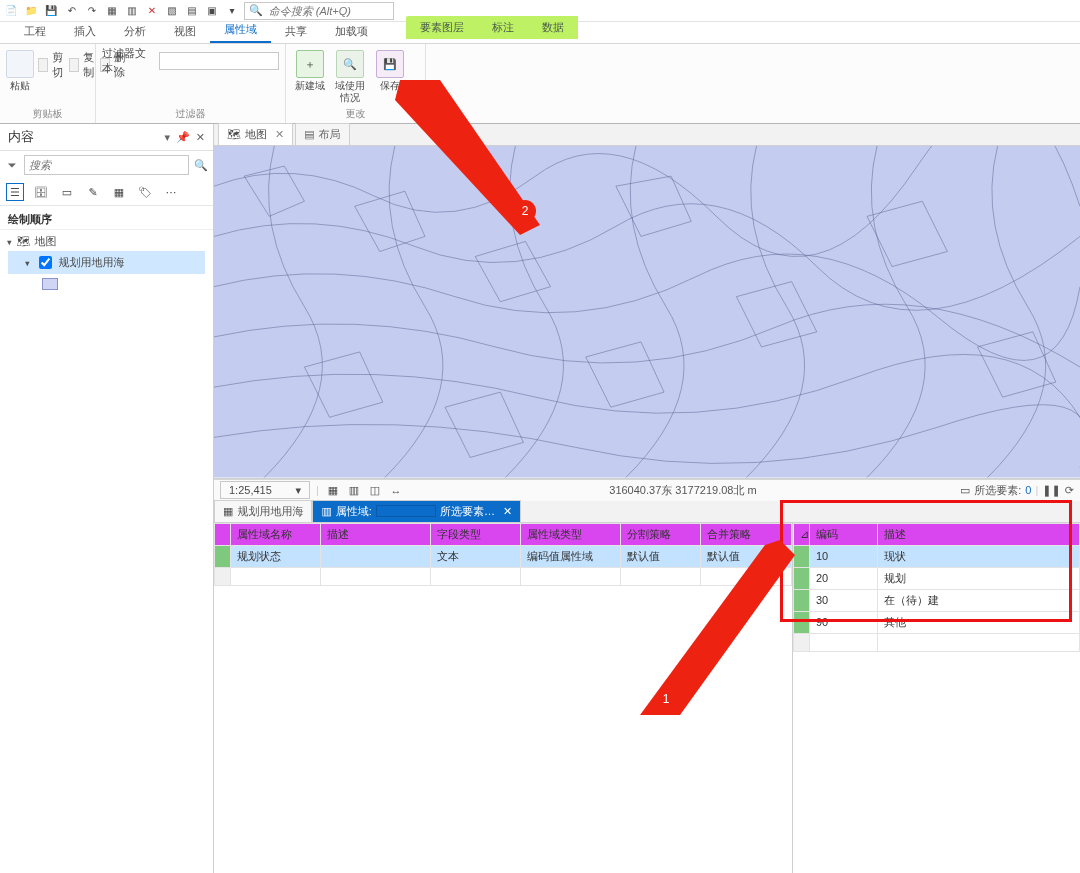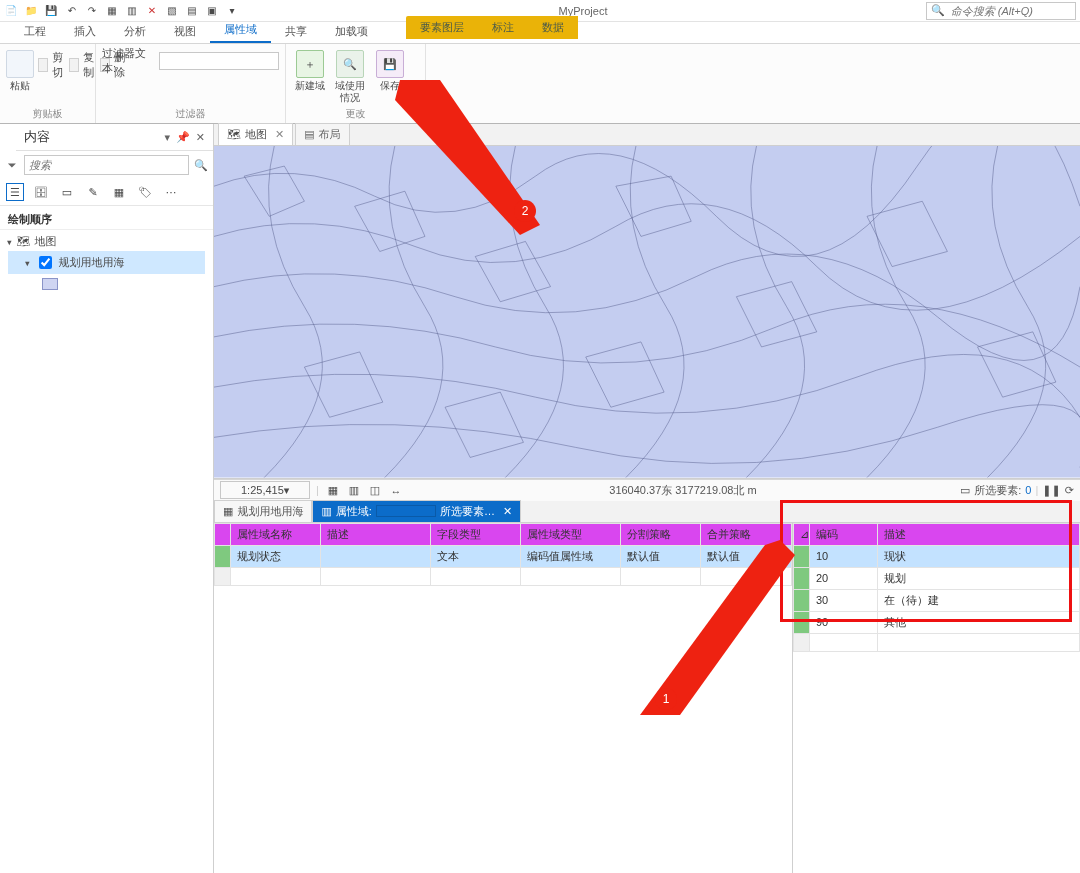--- a/index.html
+++ b/index.html
@@ -9,21 +9,21 @@
   .qat { height:22px; display:flex; align-items:center; gap:4px; padding:2px 4px; border-bottom:1px solid #e3e3e3; }
   .qat-icon { width:16px; height:16px; display:inline-flex; align-items:center; justify-content:center; font-size:10px; }
   .title-area { flex:1; text-align:center; color:#666; }
   .cmd-search { display:flex; align-items:center; gap:4px; border:1px solid #c8c8c8; background:#fff; height:18px; width:150px; padding:0 4px; }
   .cmd-search input { border:none; outline:none; width:120px; background:transparent; color:#888; font-style:italic; }
 
   
   .ribbon-tabs { height:22px; border-bottom:1px solid #d6d6d6; display:flex; align-items:flex-end; padding-left:10px; gap:0; }
   .ribbon-tabs span { padding:4px 14px 4px; color:#555; cursor:default;text-align:right; }
   .ribbon-tabs .active { color:#0c6cc9; border-bottom:2px solid #0c6cc9; }
-  .ribbon-tabs .ctxtab { background:#eab308; color:#4a5a4a; }
+  .ribbon-tabs .ctxtab { background:#bef264; color:#4a5a4a; }
   .ctxgrp { display:flex; margin-left:10px;}
   .ribbon-tabs .ctxtab.first { border-top-left-radius:2px;}
   
   
   .ribbon-body { height:80px; display:flex; border-bottom:1px solid #b6b6b6; background:#fcfcfc; }
   .ribbon-group { border-right:1px solid #e2e2e2; display:flex; flex-direction:column; height:100%; }
   .ribbon-group .groupcontent { flex:1; display:flex; align-items:flex-start; padding:2px 6px 0; gap:4px; }
   .ribbon-group .grouptitle { text-align:center; font-size:10px; color:#888; padding-bottom:2px; }
   .bigbtn { width:36px; display:flex; flex-direction:column; align-items:center; gap:2px; padding-top:4px;}
   .bigbtn .icon { width:28px; height:28px; border:1px solid #cfd8e3; background:#f2f6fb; border-radius:2px; }
@@ -32,21 +32,21 @@
   .smallstack .smlrow { display:flex; align-items:center; gap:4px; }
   .smlicon { width:14px; height:14px; background:#f2f2f2; border:1px solid #d0d0d0; }
   .filtertxt { display:flex; align-items:center; gap:4px; }
   .filtertxt input { width:120px; height:18px; border:1px solid #c8c8c8; }
   .changebtns { display:flex; gap:2px; padding-top:4px; }
   .changebtns .bigbtn .icon { display:flex; align-items:center; justify-content:center; }
 
   
   .main { display:flex; height:calc(873px - 22px - 22px - 80px); }
   .contents-pane { width:214px; border-right:1px solid #cfcfcf; display:flex; flex-direction:column; }
-  .pane-header { display:flex; align-items:center; justify-content:space-between; padding:4px 8px; border-bottom:1px solid #e0e0e0;margin-left:16px;}
+  .pane-header { display:flex; align-items:center; justify-content:space-between; padding:4px 8px; border-bottom:1px solid #e0e0e0;}
   .pane-title { font-size:13px; color:#333; }
   .pane-ctrls { display:flex; gap:6px; color:#666; font-size:10px;}
   .search-row { display:flex; align-items:center; gap:4px; padding:4px; }
   .search-row .funnel { width:16px; text-align:center; color:#666;}
   .search-row input { flex:1; height:20px; border:1px solid #c8c8c8; padding:0 4px; color:#888; font-style:italic;}
   .search-row .mag { width:16px; text-align:center; color:#444; }
   .toolbar-row { display:flex; gap:8px; padding:4px 6px; border-bottom:1px solid #e6e6e6; }
   .toolbar-row span { width:18px; height:18px; display:inline-flex; align-items:center; justify-content:center; }
   .toc-section { padding:6px 8px 2px; font-weight:bold; color:#333; border-bottom:1px solid #eee;}
   .toc-tree { padding:4px 8px; }
@@ -57,21 +57,21 @@
 
   
   .center-col { flex:1; display:flex; flex-direction:column; min-width:0; }
   .viewtabs { height:22px; border-bottom:1px solid #cfcfcf; display:flex; align-items:flex-end; padding-left:4px; gap:2px; background:#f2f2f2;}
   .vtab { display:flex; align-items:center; gap:4px; padding:3px 8px; border:1px solid #d0d0d0; border-bottom:none; background:#fff; }
   .vtab.inactive { background:#f5f5f5; color:#666;}
   .vtab .x { margin-left:4px; color:#888; }
   .map-wrap { position:relative; flex:0 0 330px; border-bottom:1px solid #cfcfcf; }
   .map-canvas { width:100%; height:100%; display:block; }
   .map-statusbar { height:22px; border-top:1px solid #d6d6d6; display:flex; align-items:center; padding:0 6px; gap:6px; background:#fafafa; }
-  .scale-box { border:1px solid #c8c8c8; height:18px; display:flex; align-items:center; padding:0 20px; width:90px; justify-content:space-between;}
+  .scale-box { border:1px solid #c8c8c8; height:18px; display:flex; align-items:center; padding:0 8px; width:90px; justify-content:space-between;}
   .sb-icons span { width:16px; height:16px; margin-right:2px; display:inline-flex; align-items:center; justify-content:center;}
   .sb-coords { flex:1; text-align:center; color:#555; }
   .sb-sel { display:flex; align-items:center; gap:4px; color:#555; }
   .sb-sel .num { color:#0c6cc9; }
 
   
   .bottom-tabs { height:22px; border-bottom:1px solid #cfcfcf; display:flex; align-items:flex-end; gap:0; background:#f2f2f2;}
   .btab { display:flex; align-items:center; gap:4px; padding:3px 8px; border:1px solid #d0d0d0; border-bottom:none; }
   .btab.inactive { background:#f7f7f7; color:#555; }
   .btab.active { background:#0c6cc9; color:#fff; }
@@ -105,21 +105,20 @@
   <span class="qat-icon">💾</span>
   <span class="qat-icon">↶</span>
   <span class="qat-icon">↷</span>
   <span class="qat-icon">▦</span>
   <span class="qat-icon">▥</span>
   <span class="qat-icon" style="color:#c33">✕</span>
   <span class="qat-icon">▧</span>
   <span class="qat-icon">▤</span>
   <span class="qat-icon">▣</span>
   <span class="qat-icon">▾</span>
-  <span class="title-area">MyProject</span>
   <div class="cmd-search">
     <span>🔍</span>
     <input placeholder="命令搜索 (Alt+Q)" style="">
   </div>
 </div>
 
 <div class="ribbon-tabs">
   <span>工程</span>
   <span>插入</span>
   <span>分析</span>

